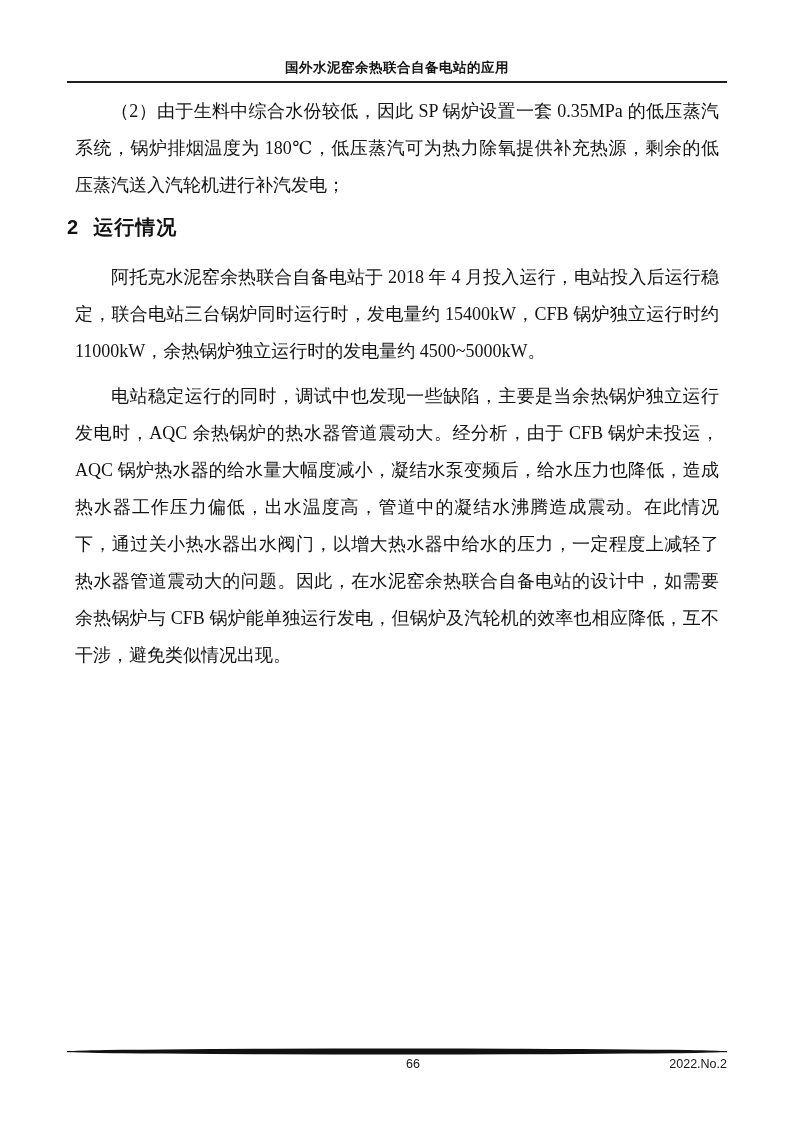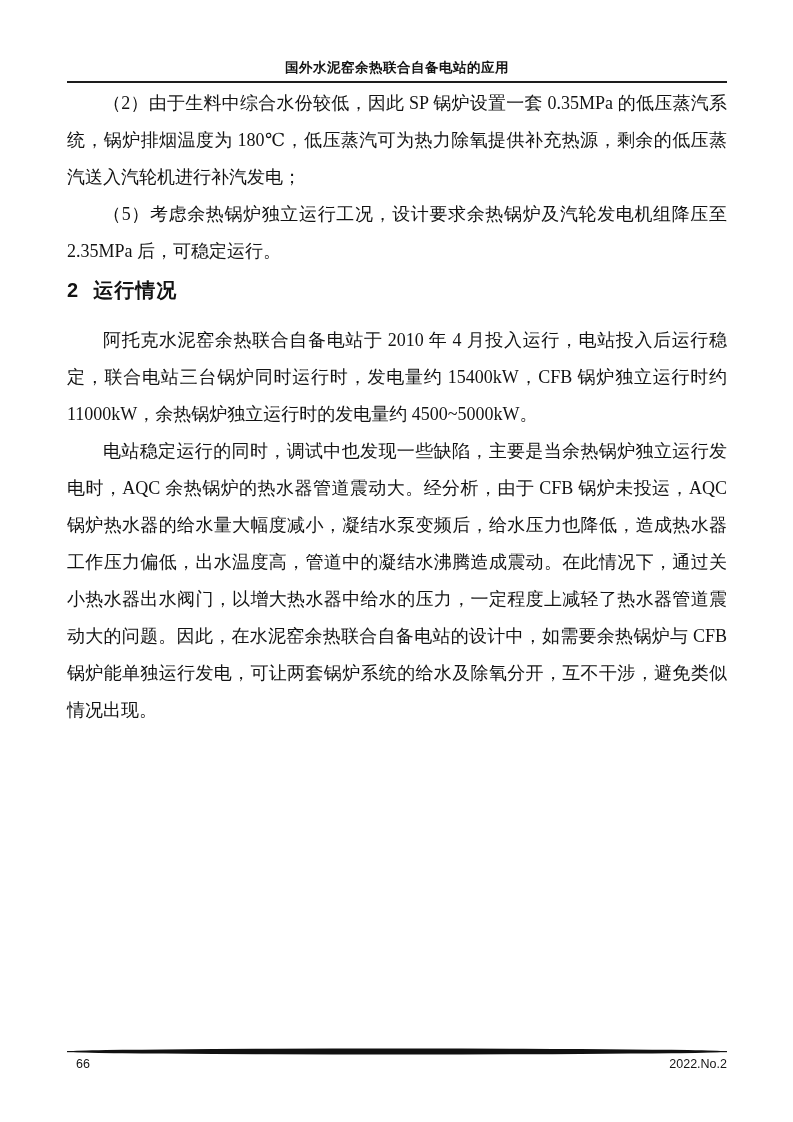--- a/index.html
+++ b/index.html
@@ -42,21 +42,21 @@
     position: absolute;
     top: 85px;
     left: 67px;
     width: 660px;
     font-size: 18px;
     line-height: 37px;
     text-align: justify;
     text-justify: inter-ideograph;
   }
   .para {
-    margin: 0;
+    margin: 8px;
     text-indent: 2em;
   }
   .section-heading {
     margin: 5px 0 17px 0;
     font-size: 20px;
     line-height: 30px;
     font-weight: bold;
     font-family: "Liberation Sans", "DejaVu Sans", sans-serif;
     letter-spacing: 1px;
   }
@@ -79,50 +79,50 @@
     left: 67px;
     width: 660px;
     height: 18px;
     font-family: "Liberation Sans", "DejaVu Sans", sans-serif;
     font-size: 12.5px;
     line-height: 18px;
     color: #141414;
   }
   .page-number {
     position: absolute;
-    left: 9px;
+    left: 16px;
     width: 100%;
+    text-align: center;
   }
   .issue {
     position: absolute;
     right: 0;
     text-align: right;
   }
 </style>
 </head>
 <body>
 
 <div class="page">
 
   <div class="running-head">
     <span>国外水泥窑余热联合自备电站的应用</span>
   </div>
 
   <div class="head-rule"></div>
 
   <div class="body">
     <p class="para">（2）由于生料中综合水份较低，因此 SP 锅炉设置一套 0.35MPa 的低压蒸汽系统，锅炉排烟温度为 180℃，低压蒸汽可为热力除氧提供补充热源，剩余的低压蒸汽送入汽轮机进行补汽发电；</p>
-    <p class="para">（5）考虑余热锅炉独立运行工况，设计要求余热锅炉及汽轮发电机组降压至 2.35MPa 后，可稳定运行。</p>
 
     <h2 class="section-heading">
       <span class="num">2</span><span>运行情况</span>
     </h2>
 
-    <p class="para">阿托克水泥窑余热联合自备电站于 2010 年 4 月投入运行，电站投入后运行稳定，联合电站三台锅炉同时运行时，发电量约 15400kW，CFB 锅炉独立运行时约 11000kW，余热锅炉独立运行时的发电量约 4500~5000kW。</p>
-    <p class="para">电站稳定运行的同时，调试中也发现一些缺陷，主要是当余热锅炉独立运行发电时，AQC 余热锅炉的热水器管道震动大。经分析，由于 CFB 锅炉未投运，AQC 锅炉热水器的给水量大幅度减小，凝结水泵变频后，给水压力也降低，造成热水器工作压力偏低，出水温度高，管道中的凝结水沸腾造成震动。在此情况下，通过关小热水器出水阀门，以增大热水器中给水的压力，一定程度上减轻了热水器管道震动大的问题。因此，在水泥窑余热联合自备电站的设计中，如需要余热锅炉与 CFB 锅炉能单独运行发电，可让两套锅炉系统的给水及除氧分开，互不干涉，避免类似情况出现。</p>
+    <p class="para">阿托克水泥窑余热联合自备电站于 2018 年 4 月投入运行，电站投入后运行稳定，联合电站三台锅炉同时运行时，发电量约 15400kW，CFB 锅炉独立运行时约 11000kW，余热锅炉独立运行时的发电量约 4500~5000kW。</p>
+    <p class="para">电站稳定运行的同时，调试中也发现一些缺陷，主要是当余热锅炉独立运行发电时，AQC 余热锅炉的热水器管道震动大。经分析，由于 CFB 锅炉未投运，AQC 锅炉热水器的给水量大幅度减小，凝结水泵变频后，给水压力也降低，造成热水器工作压力偏低，出水温度高，管道中的凝结水沸腾造成震动。在此情况下，通过关小热水器出水阀门，以增大热水器中给水的压力，一定程度上减轻了热水器管道震动大的问题。因此，在水泥窑余热联合自备电站的设计中，如需要余热锅炉与 CFB 锅炉能单独运行发电，但锅炉及汽轮机的效率也相应降低，互不干涉，避免类似情况出现。</p>
   </div>
 
   <svg class="footer-rule" viewBox="0 0 660 7" preserveAspectRatio="none" aria-hidden="true">
     <rect x="0" y="3" width="660" height="1.2" fill="#1d1d1d"></rect>
     <ellipse cx="330" cy="3.5" rx="330" ry="3" fill="#111111"></ellipse>
   </svg>
 
   <div class="footer-row">
     <span class="page-number">66</span>
     <span class="issue">2022.No.2</span>

